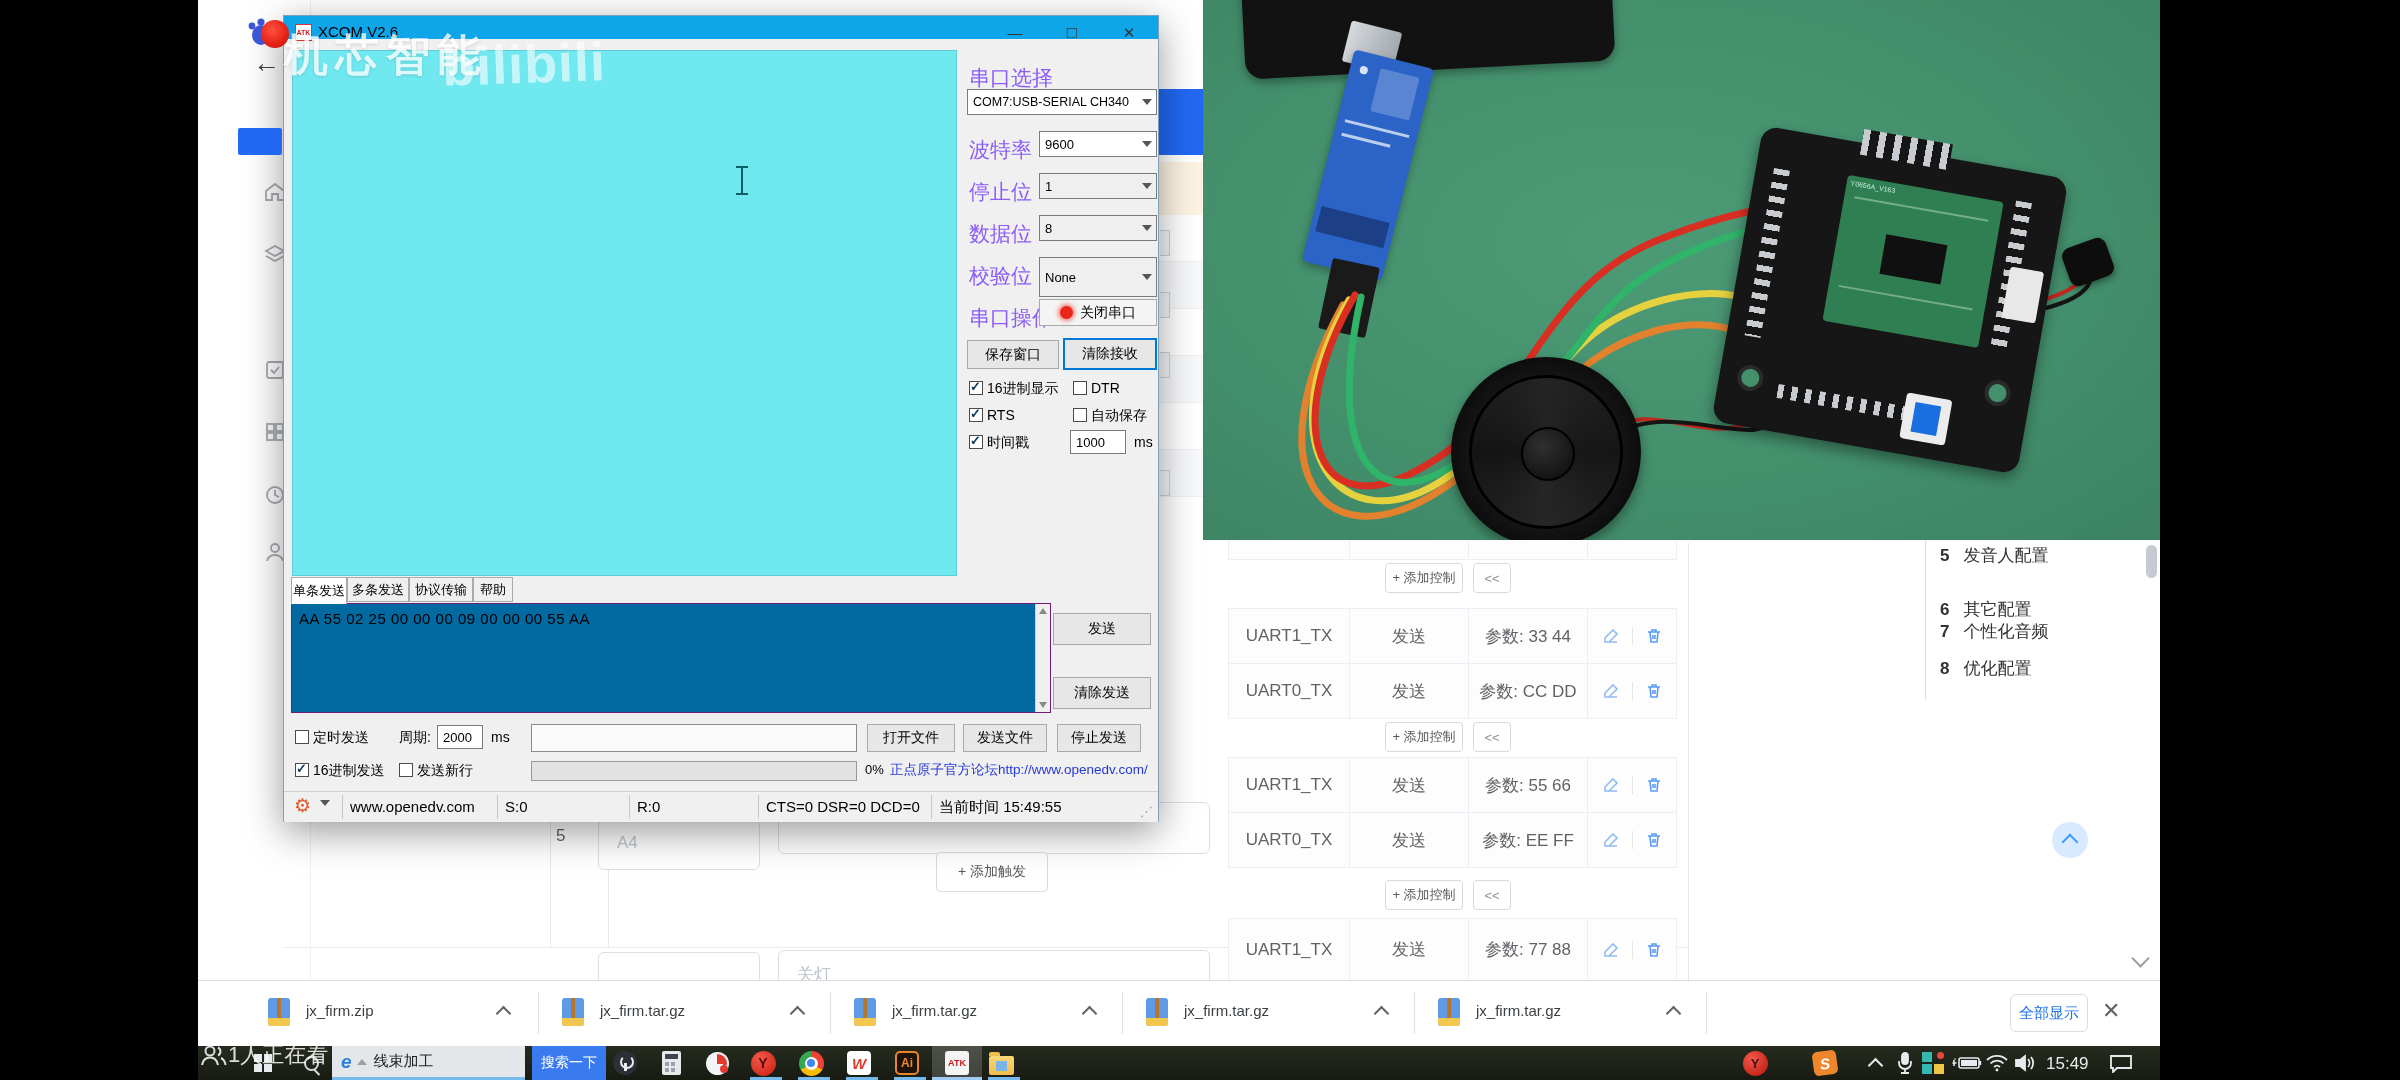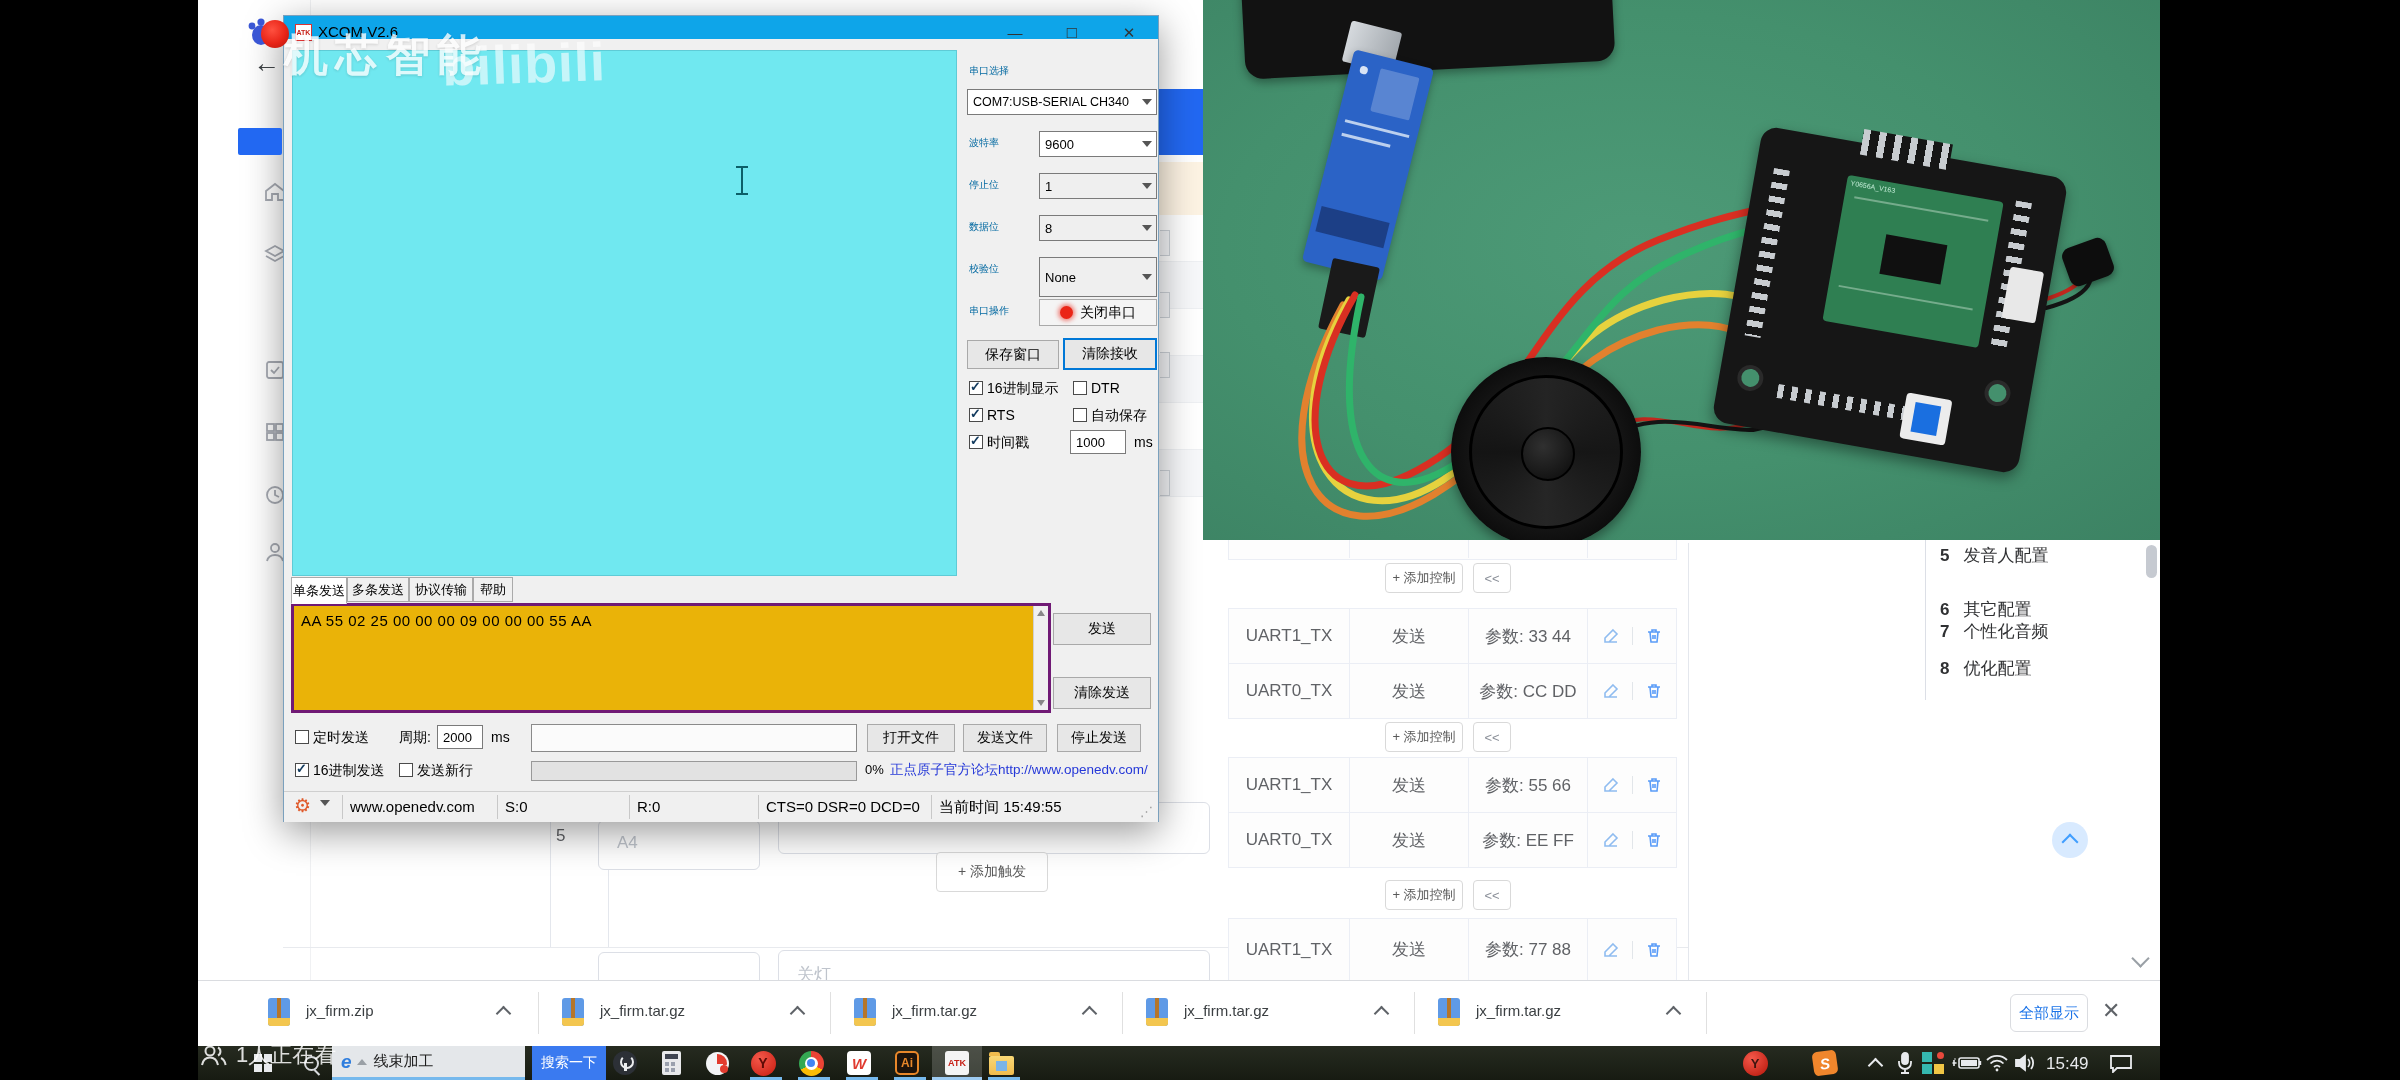--- a/index.html
+++ b/index.html
@@ -67,21 +67,21 @@
   .circle{border-radius:50%;}
 
   
   .xcom{position:absolute;left:283px;top:15px;width:876px;height:807px;background:#f0f0f0;
         border:1px solid #7aa0bd;box-shadow:0 10px 36px rgba(0,0,0,.4);box-sizing:border-box;}
   .xc{position:absolute;}
   .titlebar{position:absolute;left:0;top:0;width:100%;height:23px;background:#0ea5e9;}
   .cap-btn{position:absolute;top:0;width:46px;height:33px;display:flex;align-items:center;justify-content:center;
            font-size:15px;color:#333;}
   .recv{position:absolute;left:8px;top:34px;width:665px;height:526px;background:#70e8f0;border:1px solid #5ecbd6;box-sizing:border-box;}
-  .lbl{position:absolute;font-size:10px;color:#0369a1;white-space:nowrap;}
+  .lbl{position:absolute;font-size:21px;color:#8b5cf6;white-space:nowrap;}
   .combo{position:absolute;background:#fff;border:1px solid #7a7a7a;box-sizing:border-box;font-size:13px;color:#000;
          display:flex;align-items:center;padding-left:5px;white-space:nowrap;overflow:hidden;}
   .combo.gray{background:#efefef;}
   .combo .dd{position:absolute;right:4px;top:50%;margin-top:-3px;width:0;height:0;
              border-left:5px solid transparent;border-right:5px solid transparent;border-top:6px solid #555;}
   .wbtn{position:absolute;background:#e7e7e7;border:1px solid #a9a9a9;box-sizing:border-box;
         display:flex;align-items:center;justify-content:center;font-size:14px;color:#000;}
   .cb{position:absolute;width:14px;height:14px;background:#fff;border:1px solid #4a4a4a;box-sizing:border-box;}
   .cb.on:before{content:"✓";position:absolute;left:0px;top:-3px;font-size:13px;color:#123a5e;font-weight:bold;}
   .cbl{position:absolute;font-size:14px;color:#000;white-space:nowrap;}
@@ -565,21 +565,21 @@
     <div class="combo" style="left:786px;top:414px;width:56px;height:24px;">
         <span>1000</span>
       </div>
     <span class="cbl" style="left:850px;top:418px;">ms</span>
 
     <div class="tab active" style="left:7px;width:56px;">单条发送</div>
     <div class="tab" style="left:63px;width:62px;">多条发送</div>
     <div class="tab" style="left:125px;width:64px;">协议传输</div>
     <div class="tab" style="left:189px;width:40px;">帮助</div>
 
-    <div class="xc" style="left:7px;top:587px;width:760px;height:110px;background:#eab308;border:3px solid #701a75;box-sizing:border-box;">
+    <div class="xc" style="left:7px;top:587px;width:760px;height:110px;background:#0369a1;border:1px solid #701a75;box-sizing:border-box;">
       <span style="position:absolute;left:7px;top:6px;font-size:15px;letter-spacing:.5px;color:#000;white-space:nowrap;">AA 55 02 25 00 00 00 09 00 00 00 55 AA</span>
       <span style="position:absolute;right:0;top:0;width:14px;height:100%;background:#f0f0f0;border-left:1px solid #d0d0d0;">
         <i style="position:absolute;left:3px;top:4px;width:0;height:0;border-left:4px solid transparent;border-right:4px solid transparent;border-bottom:6px solid #888;"></i>
         <i style="position:absolute;left:3px;bottom:4px;width:0;height:0;border-left:4px solid transparent;border-right:4px solid transparent;border-top:6px solid #888;"></i>
       </span>
     </div>
     <button class="wbtn" style="left:769px;top:597px;width:98px;height:32px;">发送</button>
     <button class="wbtn" style="left:769px;top:661px;width:98px;height:32px;">清除发送</button>
 
     <span class="cb" style="left:11px;top:714px;"></span>
@@ -617,21 +617,21 @@
     <span class="stx" style="left:655px;">当前时间 15:49:55</span>
     <span class="xc" style="left:856px;top:788px;font-size:13px;color:#9a9a9a;letter-spacing:1px;">⋰</span>
   </div>
 
   <div class="bar" style="left:0;width:198px;"></div>
   <div class="bar" style="left:2160px;width:240px;"></div>
 
   <div class="wm" style="left:284px;top:26px;font-size:44px;font-weight:bold;letter-spacing:7px;opacity:.78;text-shadow:0 1px 3px rgba(0,0,0,.18);">机芯智能</div>
   <div class="wm" style="left:442px;top:33px;font-size:54px;font-weight:bold;opacity:.6;letter-spacing:1px;transform:rotate(-2deg);">bilibili</div>
 
-  <div class="wm" style="left:200px;top:1040px;display:flex;align-items:center;gap:8px;opacity:.85;">
+  <div class="wm" style="left:200px;top:1040px;display:flex;align-items:center;opacity:.85;">
     <svg width="28" height="24" viewBox="0 0 28 24" fill="none" stroke="#fff" stroke-width="2">
       <circle cx="10" cy="8" r="4.5"></circle>
         <path d="M2 22c1-5 4-7.5 8-7.5s7 2.5 8 7.5"></path>
         <path d="M18 4.5a4.5 4.5 0 0 1 0 8M21 15c2.5 1.2 4 3.5 4.6 7"></path>
     </svg>
     <span style="font-size:22px;">1人正在看</span>
   </div>
 
   <div class="reddot"></div>
 

